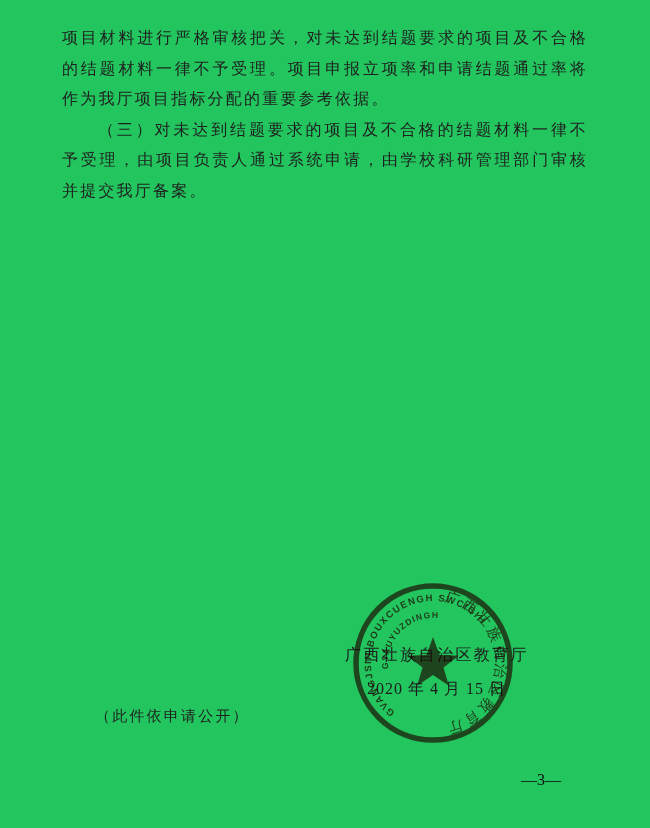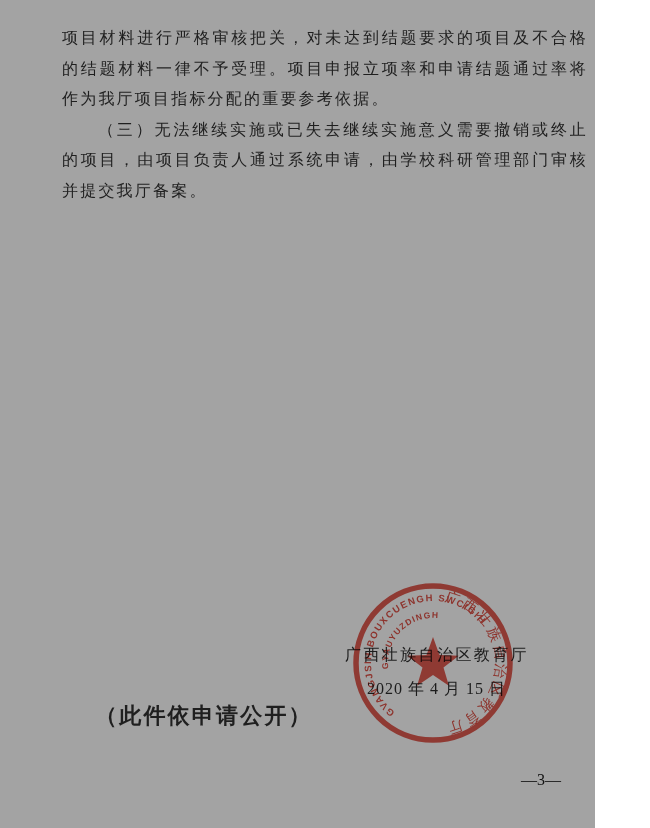--- a/index.html
+++ b/index.html
@@ -1,19 +1,19 @@
 <!DOCTYPE html>
 <html><head>
 <meta charset="utf-8">
 <style>
   html,body{margin:0;padding:0;}
   .page{
     position:relative;
-    width:595px;height:828px;
-    background:#a3a3a3;
+    width:650px;height:828px;
+    background:#22c55e;
     overflow:hidden;
     font-family:"Liberation Serif","DejaVu Serif",serif;
     color:#1f1f1f;
   }
   .body-text{
     position:absolute;
     left:62px;top:23px;width:526px;
     font-size:16px;
     line-height:30.5px;
     letter-spacing:2.2px;
@@ -26,22 +26,22 @@
     font-size:16px;letter-spacing:2.4px;line-height:20px;
     color:#1c1c1c;white-space:nowrap;
   }
   .sig-date{
     position:absolute;left:367px;top:679px;
     font-size:16px;letter-spacing:1px;line-height:20px;
     color:#1c1c1c;white-space:nowrap;
   }
   .disclosure{
     position:absolute;left:95px;top:706px;
-    font-size:22px;letter-spacing:2.2px;line-height:20px;
-    color:#1f1f1f;white-space:nowrap;font-weight:bold;
+    font-size:15px;letter-spacing:2.2px;line-height:20px;
+    color:#1f1f1f;white-space:nowrap;
   }
   .page-number{
     position:absolute;left:521px;top:770px;
     font-size:16px;letter-spacing:0;line-height:20px;
     color:#111;white-space:nowrap;
   }
   .seal{
     position:absolute;left:328px;top:558px;
     width:210px;height:210px;
     mix-blend-mode:multiply;
@@ -59,21 +59,21 @@
   .seal .seal-latin-outer{font-size:9.5px;letter-spacing:1.4px;font-weight:bold;}
   .seal .seal-latin-inner{font-size:8.5px;letter-spacing:1.2px;font-weight:bold;}
 </style>
 </head>
 <body>
 
 <div class="page">
 
   <div class="body-text">
     <p>项目材料进行严格审核把关，对未达到结题要求的项目及不合格的结题材料一律不予受理。项目申报立项率和申请结题通过率将作为我厅项目指标分配的重要参考依据。</p>
-    <p class="indent">（三）无法继续实施或已失去继续实施意义需要撤销或终止的项目，由项目负责人通过系统申请，由学校科研管理部门审核并提交我厅备案。</p>
+    <p class="indent">（三）对未达到结题要求的项目及不合格的结题材料一律不予受理，由项目负责人通过系统申请，由学校科研管理部门审核并提交我厅备案。</p>
   </div>
 
   <div class="sig-issuer">广西壮族自治区教育厅</div>
 
   <div class="sig-date">2020 年 4 月 15 日</div>
 
   <div class="disclosure">（此件依申请公开）</div>
 
   <div class="page-number">—3—</div>
 

